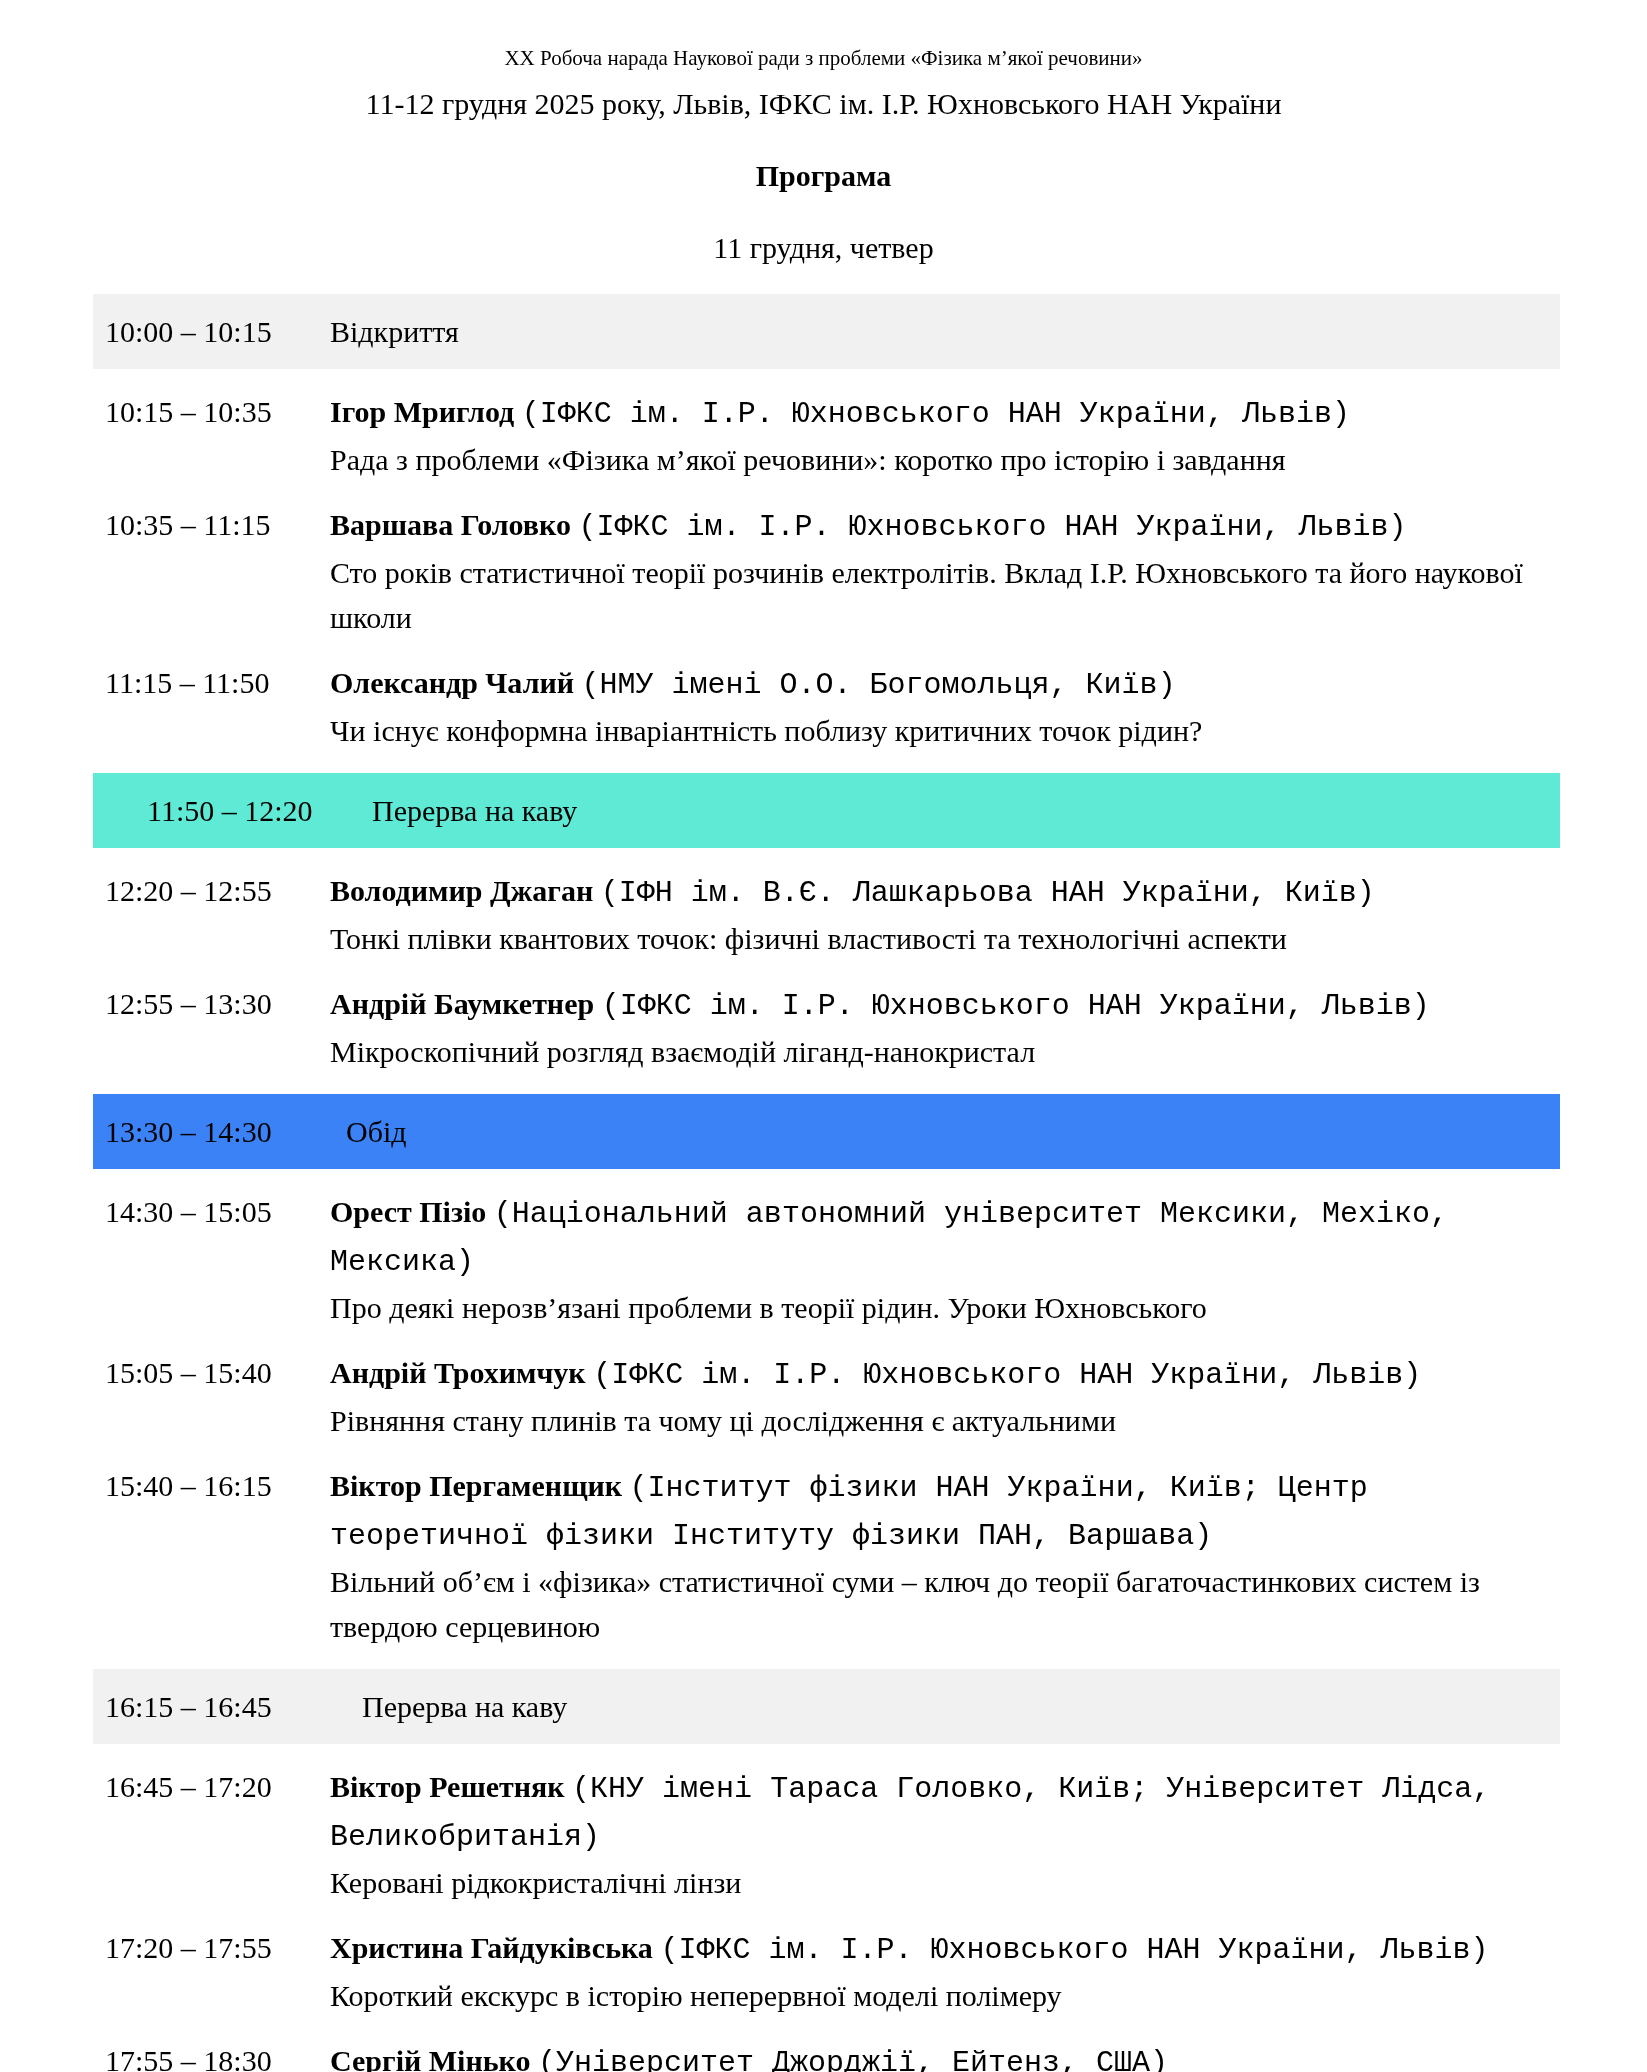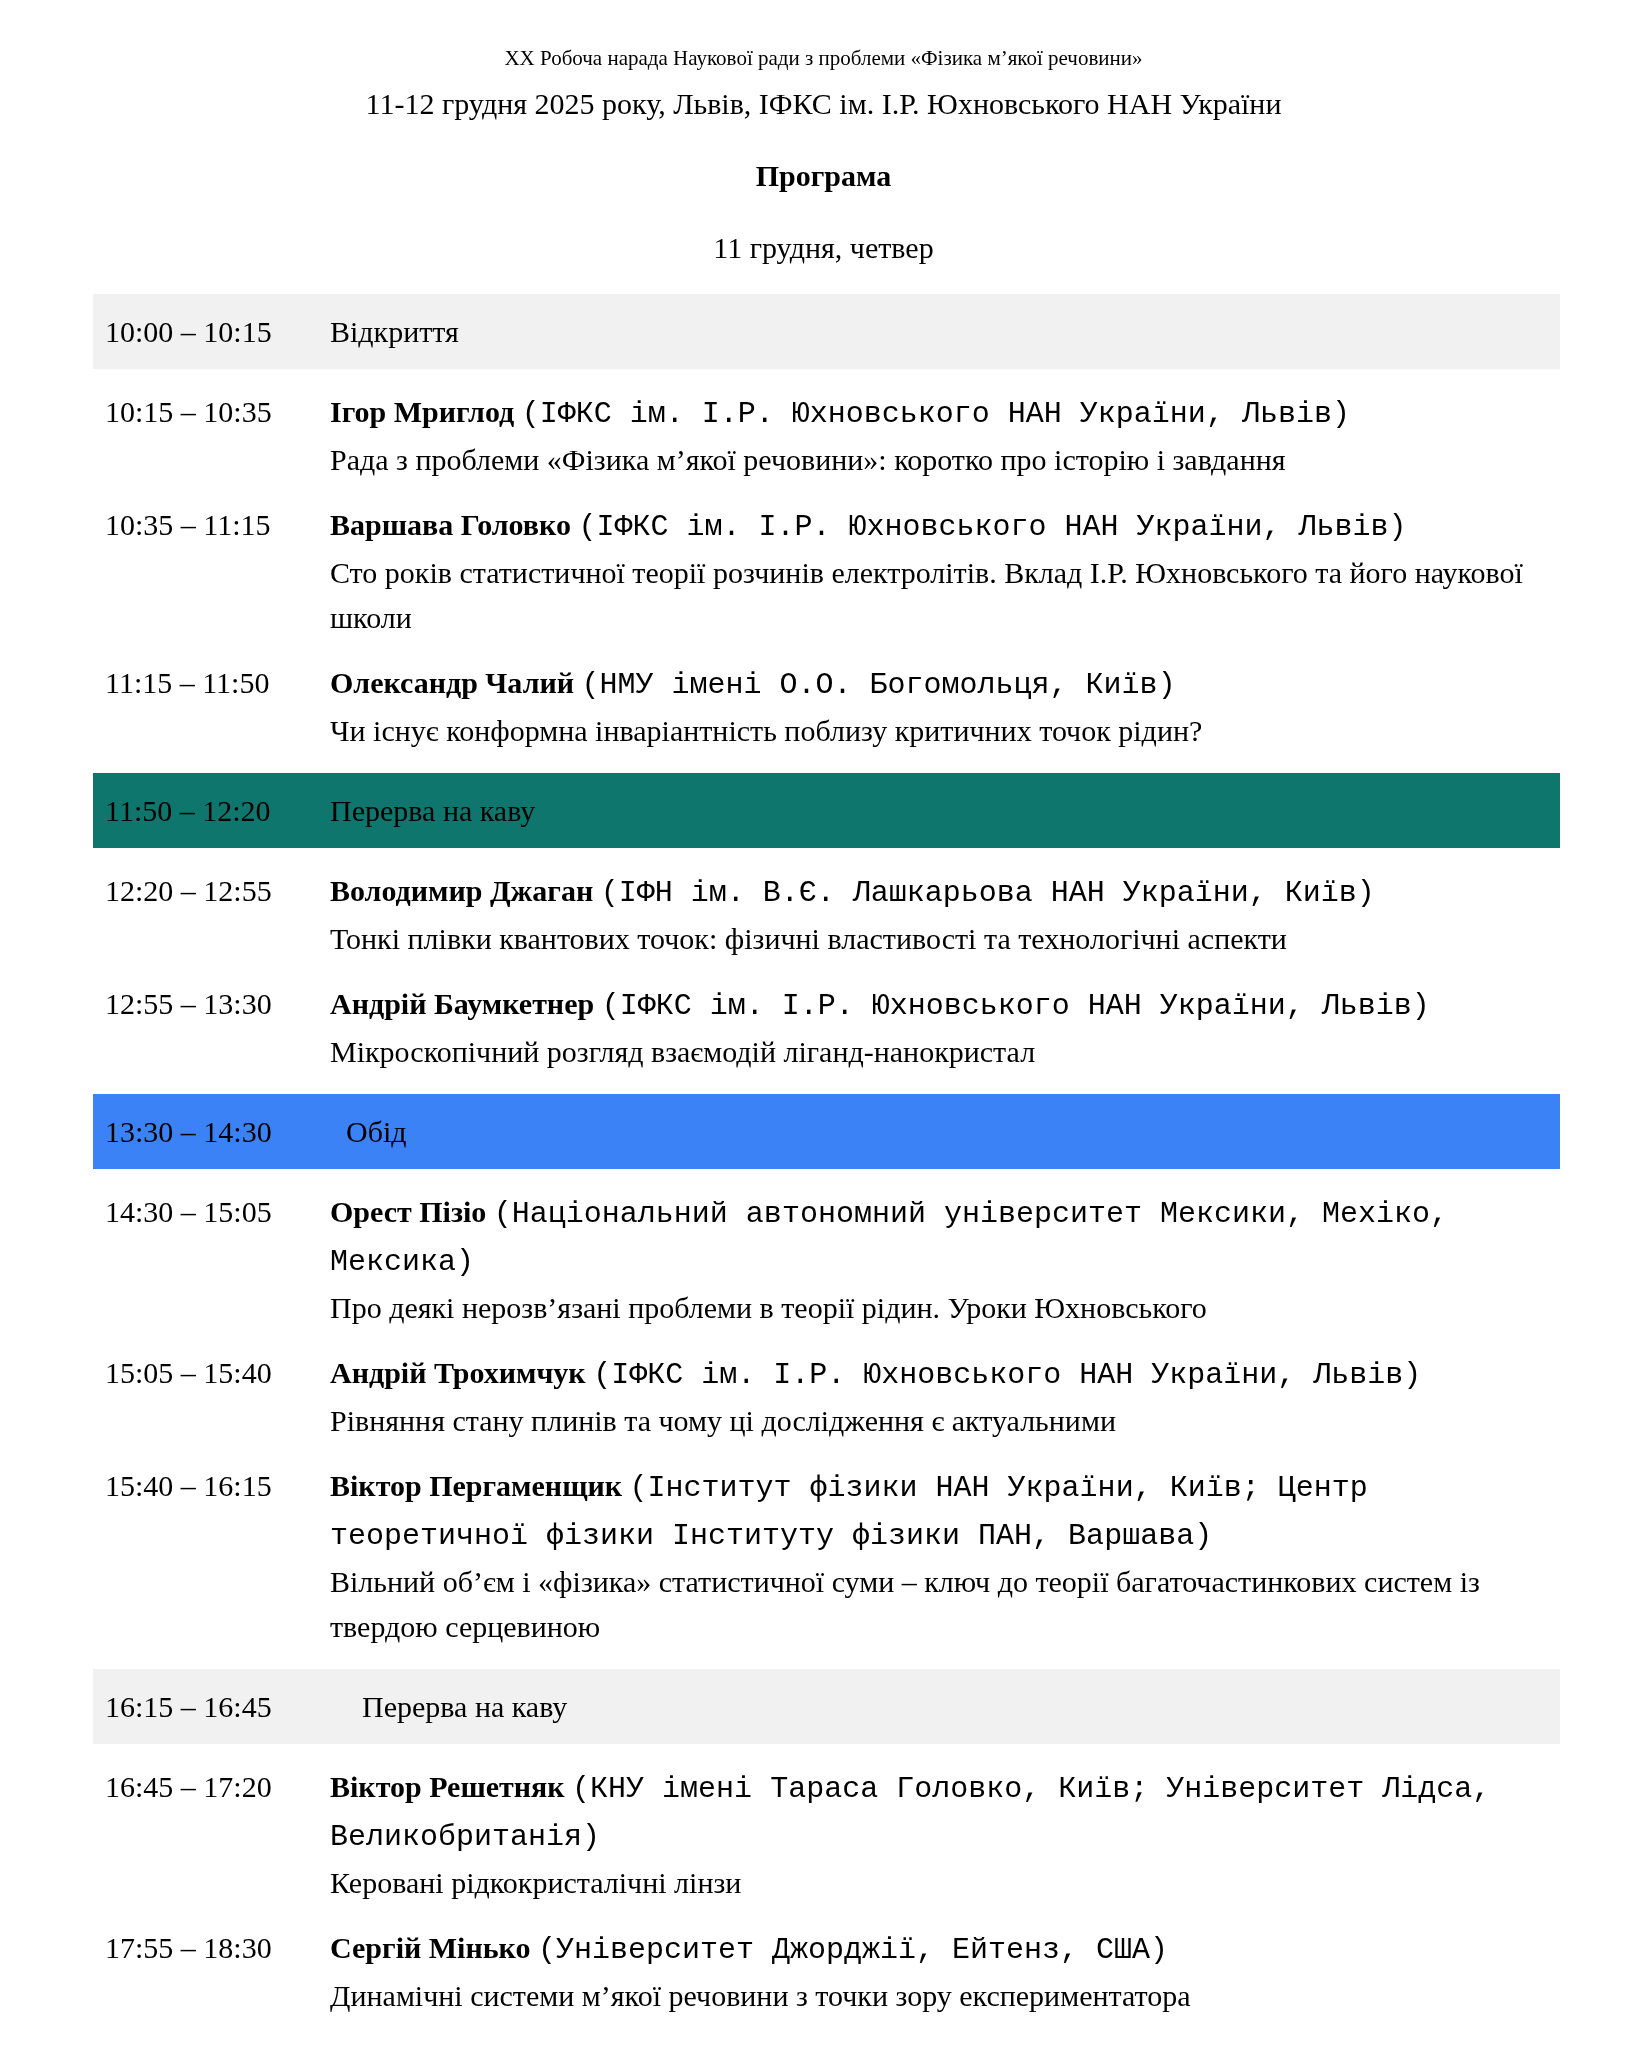--- a/index.html
+++ b/index.html
@@ -107,21 +107,21 @@
       <div class="time">11:15 – 11:50</div>
       <div class="content">
         <div class="speaker-line">
           <span class="speaker">Олександр Чалий</span>
           <span class="affiliation">(НМУ імені О.О. Богомольця, Київ)</span>
         </div>
         <div class="talk-title">Чи існує конформна інваріантність поблизу критичних точок рідин?</div>
       </div>
     </div>
 
-    <div class="row break-row" style="background: #0f766e;">
+    <div class="row break-row" style="background: #5eead4; padding-left: 42px;">
       <div class="time">11:50 – 12:20</div>
       <div class="content">Перерва на каву</div>
     </div>
 
     <div class="row talk-row">
       <div class="time">12:20 – 12:55</div>
       <div class="content">
         <div class="speaker-line">
           <span class="speaker">Володимир Джаган</span>
           <span class="affiliation">(ІФН ім. В.Є. Лашкарьова НАН України, Київ)</span>
@@ -188,20 +188,30 @@
       <div class="time">16:45 – 17:20</div>
       <div class="content">
         <div class="speaker-line">
           <span class="speaker">Віктор Решетняк</span>
           <span class="affiliation">(КНУ імені Тараса Головко, Київ; Університет Лідса, Великобританія)</span>
         </div>
         <div class="talk-title">Керовані рідкокристалічні лінзи</div>
       </div>
     </div>
 
+    <div class="row talk-row">
+      <div class="time">17:20 – 17:55</div>
+      <div class="content">
+        <div class="speaker-line">
+          <span class="speaker">Христина Гайдуківська</span>
+          <span class="affiliation">(ІФКС ім. І.Р. Юхновського НАН України, Львів)</span>
+        </div>
+        <div class="talk-title">Короткий екскурс в історію неперервної моделі полімеру</div>
+      </div>
+    </div>
 
     <div class="row talk-row">
       <div class="time">17:55 – 18:30</div>
       <div class="content">
         <div class="speaker-line">
           <span class="speaker">Сергій Мінько</span>
           <span class="affiliation">(Університет Джорджії, Ейтенз, США)</span>
         </div>
         <div class="talk-title">Динамічні системи м’якої речовини з точки зору експериментатора</div>
       </div>

